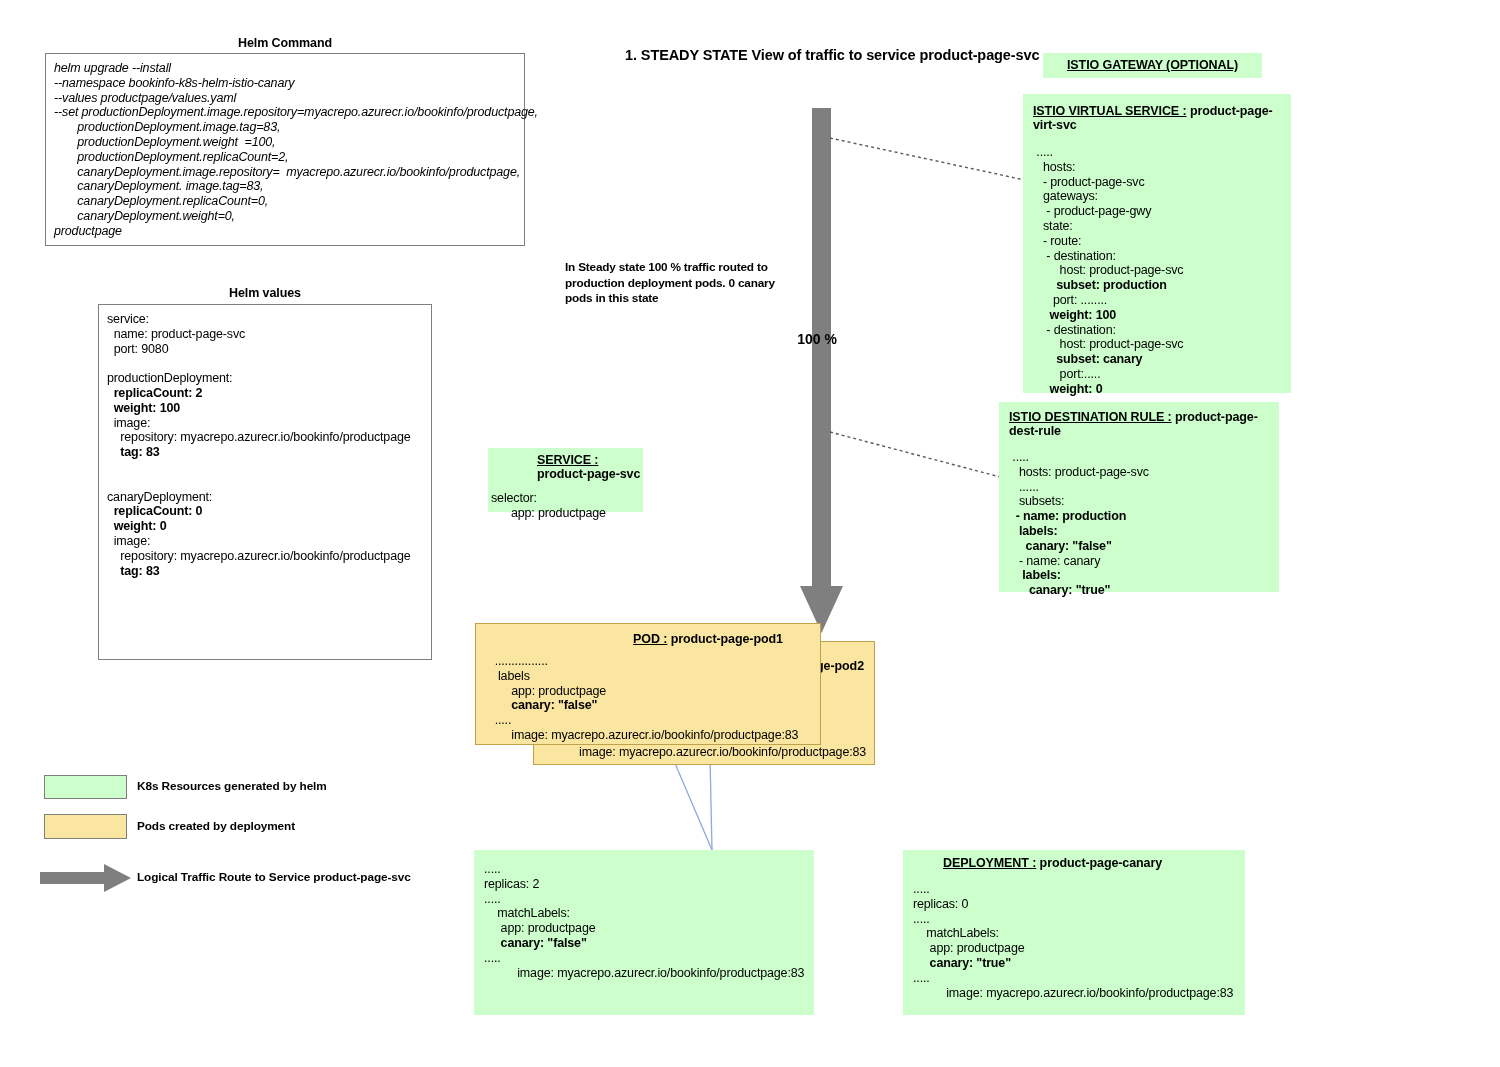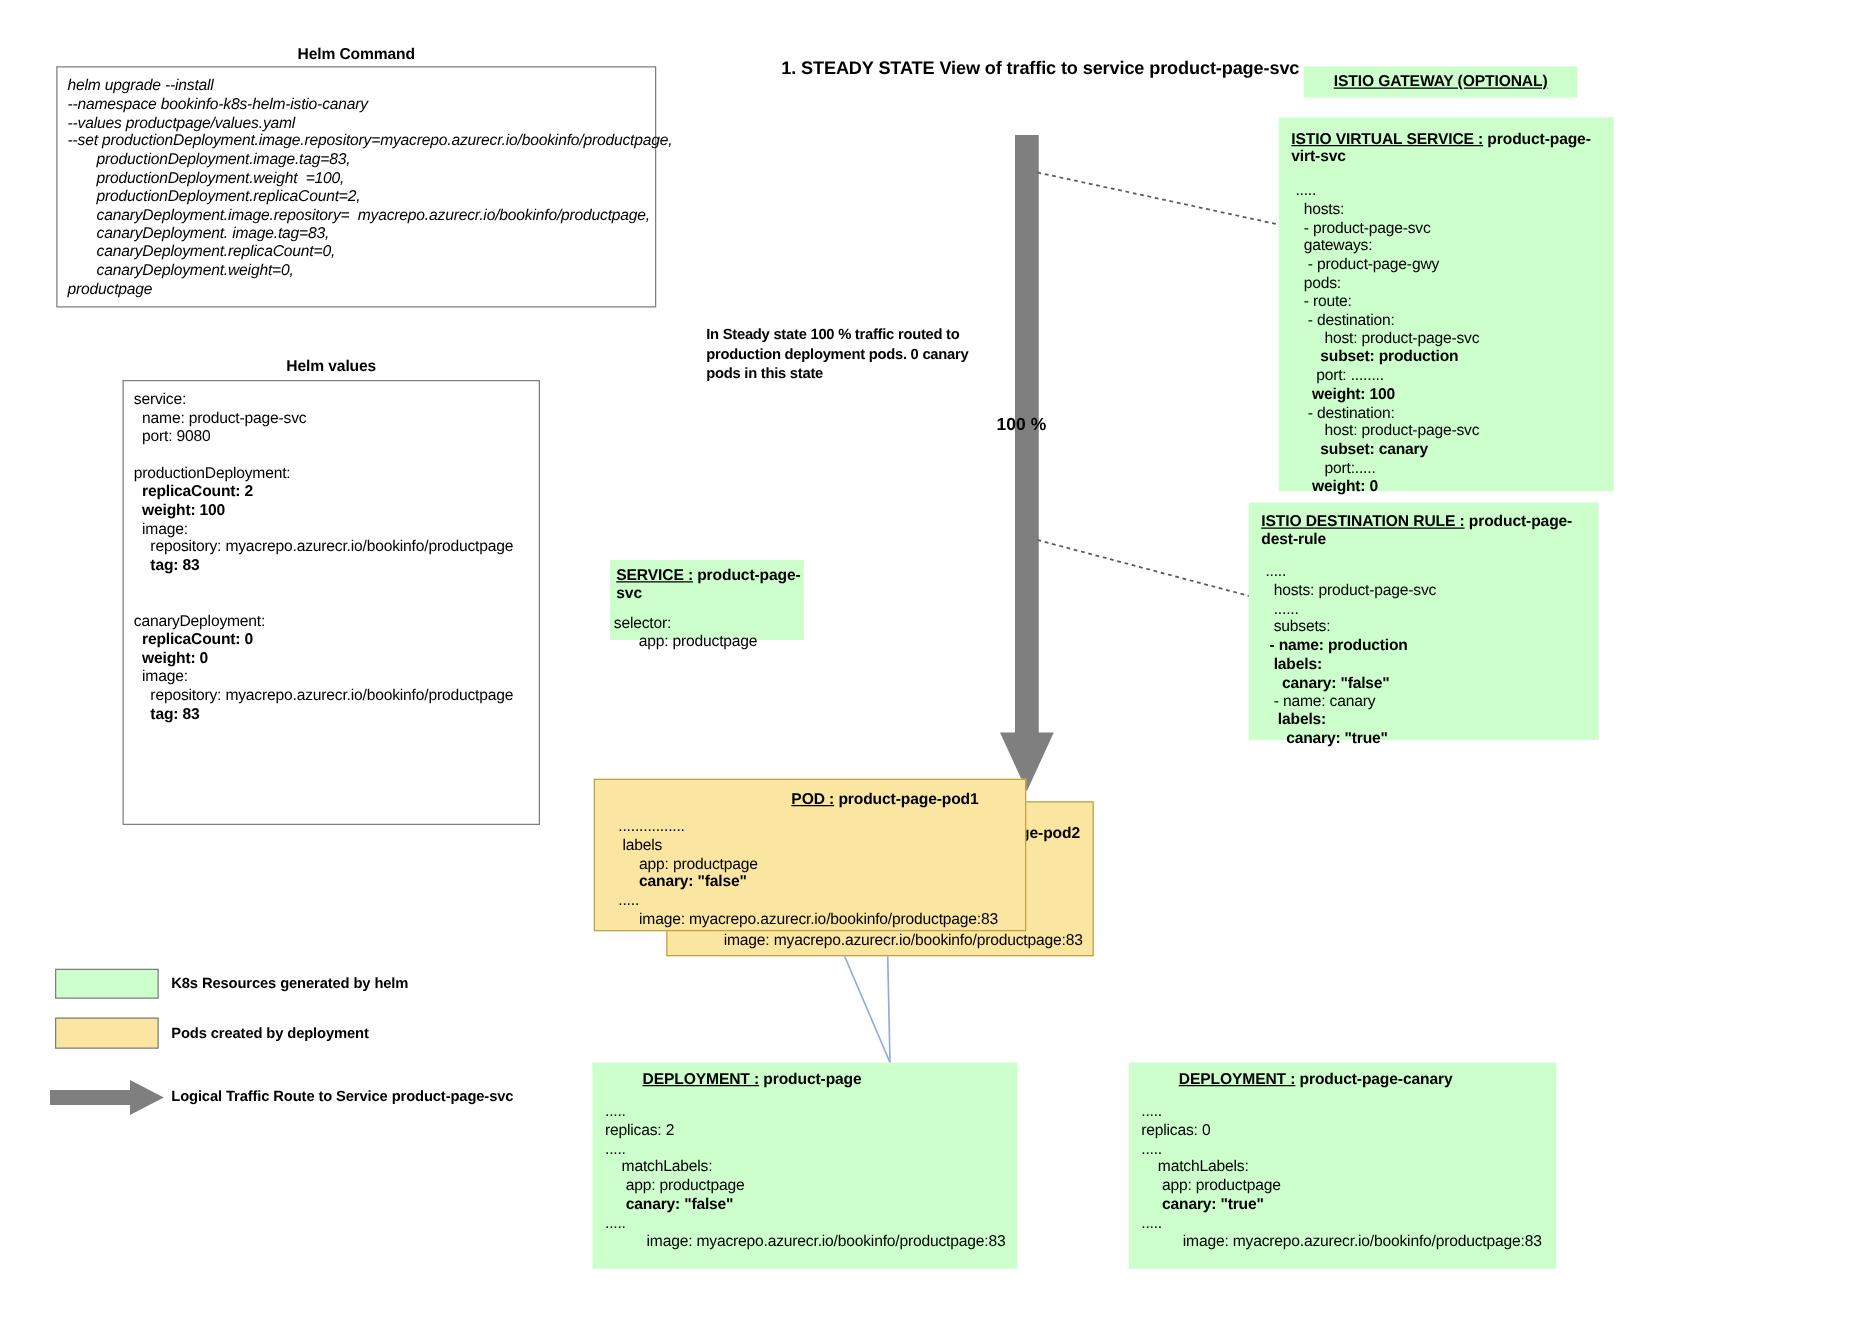--- a/index.html
+++ b/index.html
@@ -168,21 +168,21 @@
 
   <div class="abs green-box" style="left:1023px; top:94px; width:268px; height:299px;">
     <div class="hdr" style="padding:10px 0 0 10px;">
       <span class="u">ISTIO VIRTUAL SERVICE :</span><span> product-page-virt-svc</span>
     </div>
     <div class="code-lines" style="padding:13px 0 0 10px;"><span> .....
 </span><span>   hosts:
 </span><span>   - product-page-svc
 </span><span>   gateways:
 </span><span>    - product-page-gwy
-</span><span>   pods:
+</span><span>   state:
 </span><span>   - route:
 </span><span>    - destination:
 </span><span>        host: product-page-svc
 </span><span class="b">       subset: production
 </span><span>      port: ........
 </span><span class="b">     weight: 100
 </span><span>    - destination:
 </span><span>        host: product-page-svc
 </span><span class="b">       subset: canary
 </span><span>        port:.....
@@ -201,21 +201,21 @@
 </span><span class="b">  - name: production
 </span><span class="b">   labels:
 </span><span class="b">     canary: "false"
 </span><span>   - name: canary
 </span><span class="b">    labels:
 </span><span class="b">      canary: "true"
 </span></div>
   </div>
 
   <div class="abs green-box" style="left:488px; top:448px; width:155px; height:64px;">
-    <div class="hdr" style="padding:5px 0 0 5px;">
+    <div class="hdr" style="padding:5px 0 0 5px;margin-left:44px;">
       <span class="u">SERVICE :</span><span> product-page-svc</span>
     </div>
     <div class="code-lines" style="padding:10px 0 0 3px;"><span>selector:
 </span><span>      app: productpage
 </span></div>
   </div>
 
   <div class="abs yellow-box" style="left:533px; top:641px; width:342px; height:124px; z-index:1;">
     <div class="hdr" style="padding:17px 0 0 0; text-align:right; padding-right:10px;">
       <span>ge-pod2</span>
@@ -230,23 +230,20 @@
     <div class="code-lines" style="padding:8px 0 0 12px;"><span>  ................
 </span><span>   labels
 </span><span>       app: productpage
 </span><span class="b">       canary: "false"
 </span><span>  .....
 </span><span>       image: myacrepo.azurecr.io/bookinfo/productpage:83
 </span></div>
   </div>
 
   <div class="abs green-box" style="left:474px; top:850px; width:340px; height:165px;">
-    <div class="hdr" style="padding:6px 0 0 40px;">
-      <span class="u">DEPLOYMENT :</span><span> product-page</span>
-    </div>
     <div class="code-lines" style="padding:12px 0 0 10px;"><span>.....
 </span><span>replicas: 2
 </span><span>.....
 </span><span>    matchLabels:
 </span><span>     app: productpage
 </span><span class="b">     canary: "false"
 </span><span>.....
 </span><span>          image: myacrepo.azurecr.io/bookinfo/productpage:83
 </span></div>
   </div>

